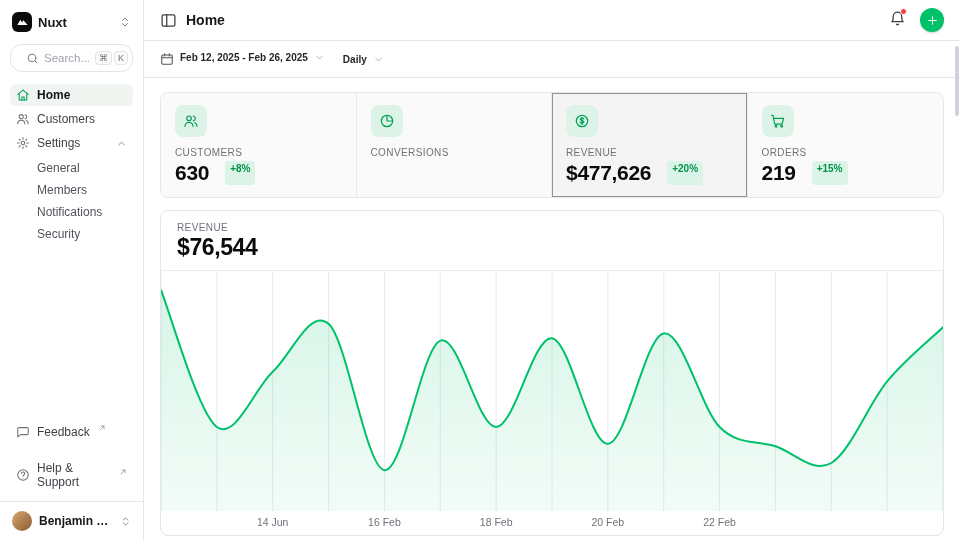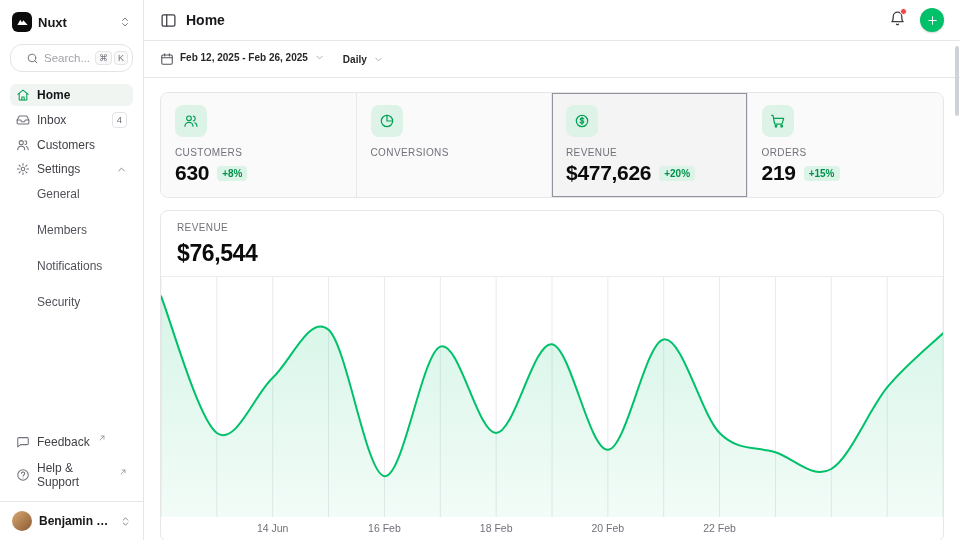--- a/index.html
+++ b/index.html
@@ -18,23 +18,23 @@
   .search svg{color:#71717a;flex:none}
   .kbds{margin-left:auto;display:flex;gap:2px}
   kbd{font-family:inherit;font-size:9px;color:#71717a;border:1px solid #e4e4e7;background:#fafafa;border-radius:4px;padding:1px 3px;line-height:1.2}
   .nav{display:flex;flex-direction:column;gap:2px}
   .nav-item{display:flex;align-items:center;gap:7px;padding:4px 6px;border-radius:6px;font-size:12px;color:#3f3f46;cursor:pointer;text-decoration:none}
   .nav-item svg{color:#71717a;flex:none}
   .nav-item.active{background:#f1f5f2;color:#141519;font-weight:600}
   .nav-item.active svg{color:#00a155}
   .nav-badge{margin-left:auto;font-size:9.5px;color:#71717a;border:1px solid #e4e4e7;border-radius:4px;padding:0 4px;line-height:14px}
   .nav-chev{margin-left:auto;color:#71717a;display:flex}
-  .nav-children{display:flex;flex-direction:column;gap:16px;margin-top:2px}
+  .nav-children{display:flex;flex-direction:column;gap:2px;margin-top:2px}
   .nav-child{padding:3px 6px 3px 27px;font-size:12px;color:#52525b;border-radius:6px;cursor:pointer}
-  .sidebar-foot{margin-top:auto;display:flex;flex-direction:column;gap:4px;padding-bottom:8px}
+  .sidebar-foot{margin-top:auto;display:flex;flex-direction:column;gap:14px;padding-bottom:8px}
   .ext-arrow{color:#9ca3af;margin-bottom:7px;margin-left:1px;flex:none}
   .user-row{display:flex;align-items:center;gap:7px;border-top:1px solid #e6e6e9;margin:0 -10px;padding:9px 12px;cursor:pointer}
   .avatar{width:20px;height:20px;border-radius:50%;background:linear-gradient(135deg,#d9a86f,#8a5a33);flex:none}
   .user-name{font-size:12px;font-weight:600;white-space:nowrap;overflow:hidden;text-overflow:ellipsis;flex:1}
 
   
   .main{flex:1;display:flex;flex-direction:column;min-width:0;position:relative}
   .topbar{height:41px;border-bottom:1px solid #e6e6e9;display:flex;align-items:center;gap:9px;padding:0 16px}
   .icon-btn{display:flex;align-items:center;justify-content:center;color:#3f3f46;cursor:pointer;background:none;border:none;padding:0}
   .page-title{font-size:14px;font-weight:700}
@@ -48,29 +48,29 @@
   .tb-btn .chev{color:#a1a1aa}
   .content{flex:1;padding:14px 16px;overflow:hidden}
 
   
   .stats{display:grid;grid-template-columns:1fr 1fr 1fr 1fr;border:1px solid #e6e6e9;border-radius:8px;overflow:hidden;background:#fff}
   .stat{background:#fafafa;padding:12px 14px;border-right:1px solid #e9e9ec;cursor:pointer}
   .stat:last-child{border-right:none}
   .stat.selected{background:#f4f4f5;box-shadow:inset 0 0 0 1px #8f939b}
   .stat-icon{width:32px;height:32px;border-radius:8px;background:#def3e8;color:#00a155;display:flex;align-items:center;justify-content:center}
   .stat-label{margin-top:10px;font-size:10px;letter-spacing:.4px;color:#71717a;font-weight:500}
-  .stat-value-row{margin-top:3px;display:flex;align-items:center;gap:8px}
+  .stat-value-row{margin-top:3px;display:flex;gap:16px}
   .stat-value{font-size:21px;font-weight:700;color:#0b0b0c;letter-spacing:-.3px}
   .delta{font-size:10px;font-weight:600;color:#00914c;background:#dcf4e7;border-radius:4px;padding:2px 5px}
 
   
   .chart-card{margin-top:12px;border:1px solid #e6e6e9;border-radius:8px;background:#fff;overflow:hidden}
   .chart-head{padding:11px 16px 9px;border-bottom:1px solid #ececef}
   .chart-label{font-size:10px;letter-spacing:.4px;color:#71717a;font-weight:500}
-  .chart-value{font-size:23px;font-weight:700;letter-spacing:-.4px;margin-top:7px;color:#0b0b0c}
+  .chart-value{font-size:23px;font-weight:700;letter-spacing:-.4px;margin-top:1px;color:#0b0b0c}
   .chart-svg{display:block;width:100%;height:240px}
   .x-labels{position:relative;height:24px;font-size:10.5px;color:#71717a}
   .x-labels span{position:absolute;top:5px;transform:translateX(-50%);white-space:nowrap}
   .scroll-thumb{position:absolute;right:1px;top:46px;width:4px;height:70px;border-radius:2px;background:#cfd2d8}
 </style>
 </head>
 <body>
 
 <div class="app">
 
@@ -103,28 +103,20 @@
     </div>
 
     <nav class="nav">
       <a class="nav-item active">
         <svg class="ic" viewBox="0 0 24 24" width="14" height="14">
             <path d="M3 10.8L12 3.5l9 7.3"></path>
             <path d="M5.5 9.5V20.5h13V9.5"></path>
             <path d="M10 20.5v-5h4v5"></path>
           </svg>
         <span>Home</span>
-      </a>
-      <a class="nav-item">
-        <svg class="ic" viewBox="0 0 24 24" width="14" height="14">
-            <path d="M5.5 5h13L22 12v5a2 2 0 0 1-2 2H4a2 2 0 0 1-2-2v-5z"></path>
-            <path d="M2 12h6l2 3h4l2-3h6"></path>
-          </svg>
-        <span>Inbox</span>
-        <span class="nav-badge">4</span>
       </a>
       <a class="nav-item">
         <svg class="ic" viewBox="0 0 24 24" width="14" height="14">
             <circle cx="9" cy="8" r="3.5"></circle>
             <path d="M3 20c0-3.3 2.7-6 6-6s6 2.7 6 6"></path>
             <path d="M15.5 4.8a3.5 3.5 0 0 1 0 6.9"></path>
             <path d="M17.8 14.6c2 .9 3.2 2.9 3.2 5.4"></path>
           </svg>
         <span>Customers</span>
       </a>

